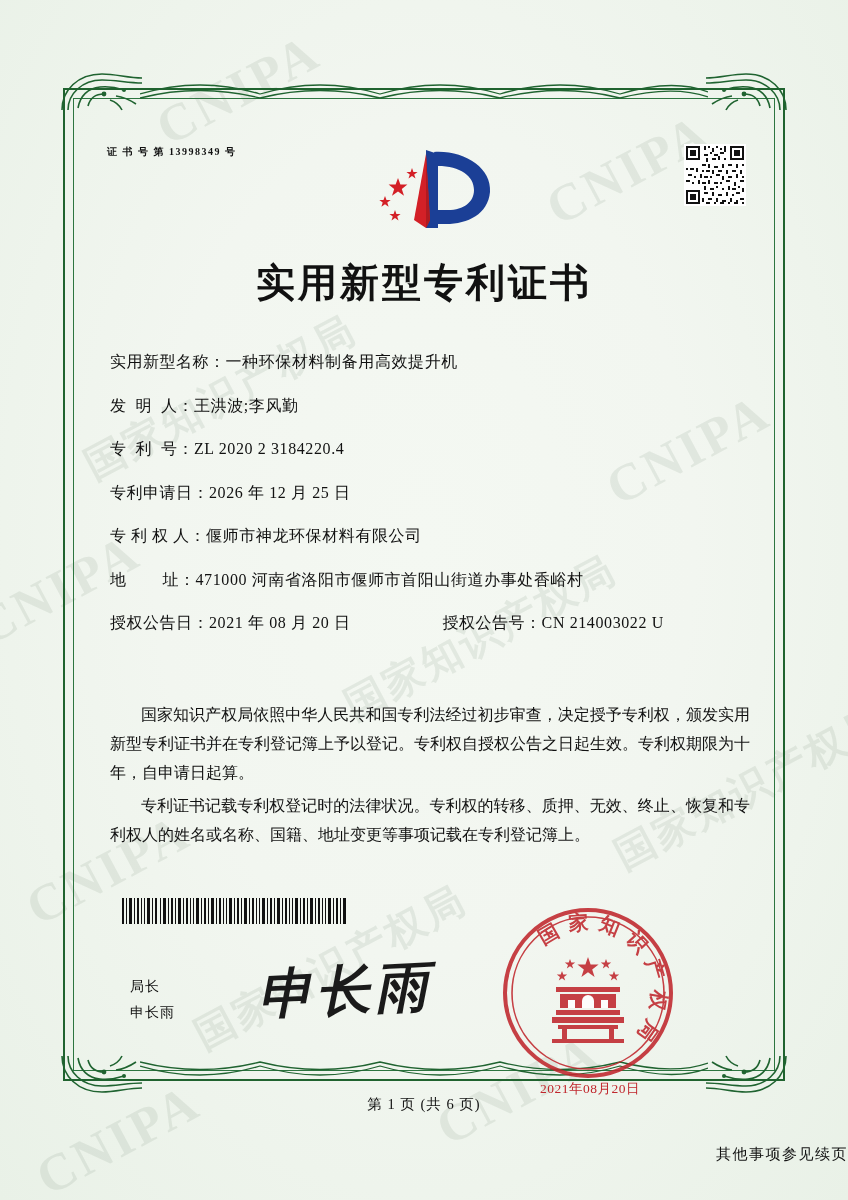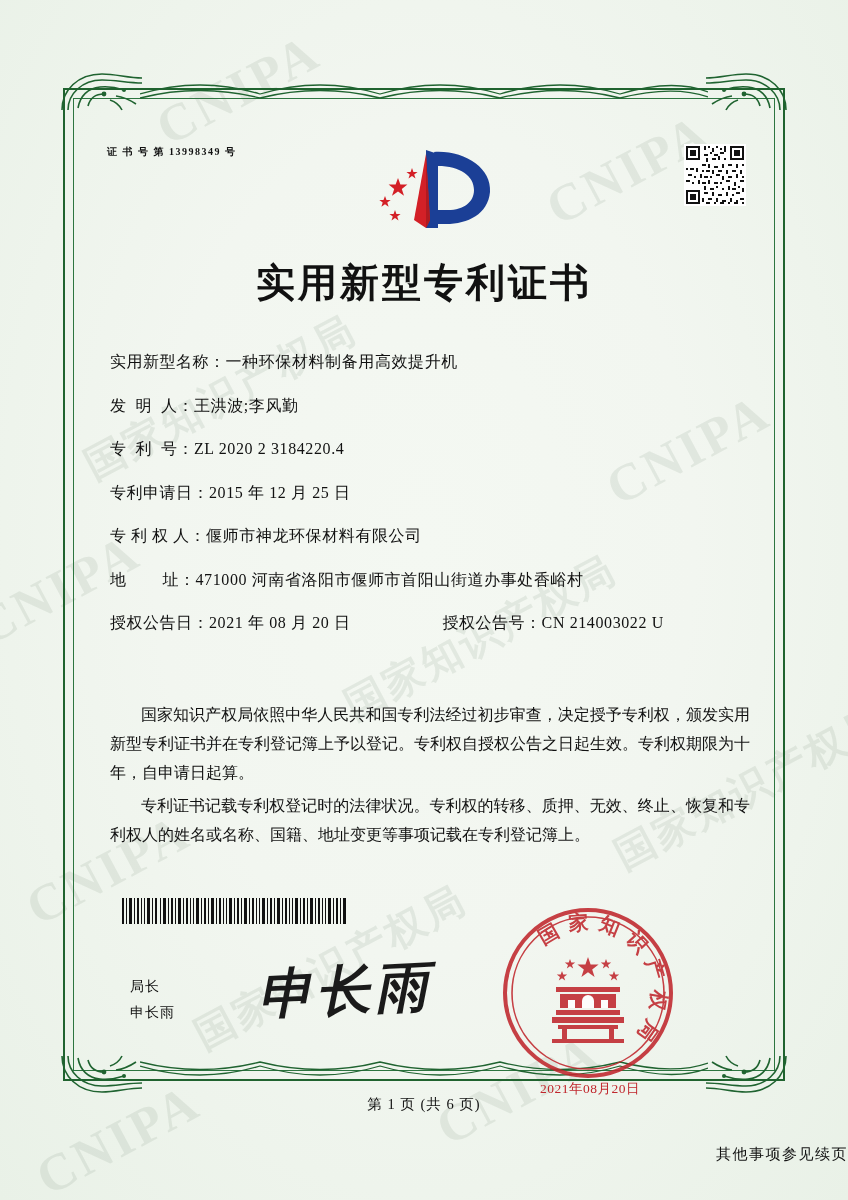--- a/index.html
+++ b/index.html
@@ -469,21 +469,21 @@
     <div class="frow">
       <span class="flabel">发  明  人：</span>
       <span class="fvalue">王洪波;李风勤</span>
     </div>
     <div class="frow">
       <span class="flabel">专  利  号：</span>
       <span class="fvalue">ZL 2020 2 3184220.4</span>
     </div>
     <div class="frow">
       <span class="flabel">专利申请日：</span>
-      <span class="fvalue">2015 年 12 月 25 日</span>
+      <span class="fvalue">2026 年 12 月 25 日</span>
     </div>
     <div class="frow">
       <span class="flabel">专 利 权 人：</span>
       <span class="fvalue">偃师市神龙环保材料有限公司</span>
     </div>
     <div class="frow">
       <span class="flabel">地        址：</span>
       <span class="fvalue">471000 河南省洛阳市偃师市首阳山街道办事处香峪村</span>
     </div>
     <div class="frow two">

